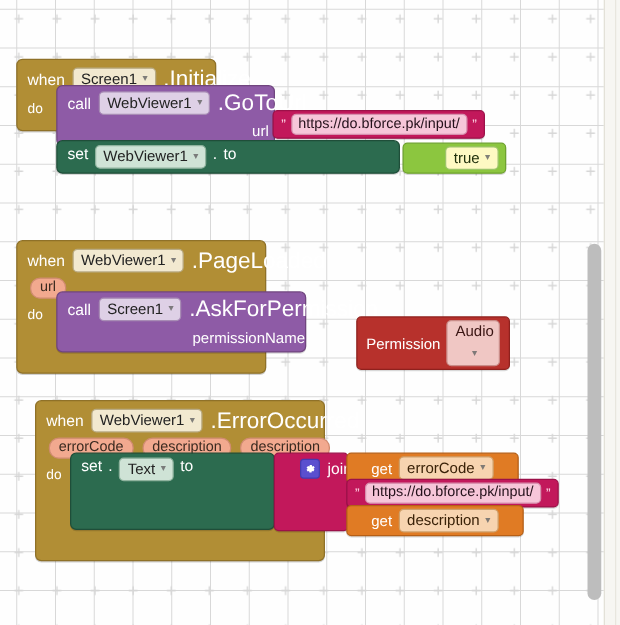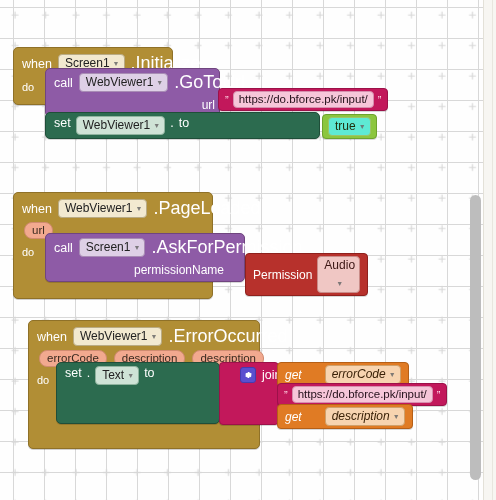--- a/index.html
+++ b/index.html
@@ -101,37 +101,37 @@
     background:#f6c6d9;color:#23101a;border:1px solid #d78fae;border-radius:4px;
     padding:0px 5px;font-size:11.5px;line-height:15px;white-space:nowrap;
   }
 
   
   .logic{
     background:#8CC63F;border:1px solid #6ea22e;border-radius:4px;
     display:inline-flex;align-items:center;padding:2px 5px;
     box-shadow:0 1px 0 rgba(0,0,0,.15);
   }
-  .logic .fld{background:#5eead4;border-color:#9cc46a;color:#20300c;}
+  .logic .fld{background:#fef9c3;border-color:#9cc46a;color:#20300c;margin-left:28px;}
 
   
   .helper{
     background:#B7312C;border:1px solid #8f211d;border-radius:4px;
     display:inline-flex;align-items:center;gap:5px;padding:2px 7px;color:#fff;
     box-shadow:0 1px 0 rgba(0,0,0,.15);
+    margin-left:40px;
   }
   .helper .lbl{font-size:12px;}
   .helper .fld{background:#f0c7c4;border-color:#c98c88;color:#3a1513;flex-direction:column;}
 
   
   .getblk{
     background:#E07B24;border:1px solid #b55f16;border-radius:4px;
-    display:inline-flex;align-items:center;gap:23px;padding:2px 7px;color:#fff;
-    box-shadow:0 1px 0 rgba(0,0,0,.15);
-    font-style:italic;
+    display:inline-flex;align-items:center;gap:5px;padding:2px 19px;color:#fff;
+    box-shadow:0 1px 0 rgba(0,0,0,.15);
   }
   .getblk .lbl{font-size:12px;}
   .getblk .fld{background:#f7d4b0;border-color:#cfa06a;color:#3a2208;}
 
   
   .joinblk{
     background:#C2185B;border:1px solid #9c1149;border-radius:4px;
     color:#fff;box-shadow:0 1px 0 rgba(0,0,0,.15);
     display:flex;align-items:flex-start;
   }
@@ -239,21 +239,21 @@
 
     <div class="blk call" style="left:45px;top:233px;width:200px;">
       <div class="crow">
         <span class="kw">call</span>
         <span class="fld">
           <span>Screen1</span>
           <span class="car">▼</span>
         </span>
         <span class="meth">.AskForPermission</span>
       </div>
-      <div class="argrow" style="padding-right:20px;">
+      <div class="argrow" style="padding-right:0;">
         <span class="argname">permissionName</span>
       </div>
     </div>
 
     <div class="blk" style="left:245px;top:253px;">
       <div class="helper">
         <span class="lbl">Permission</span>
         <span class="fld">
           <span>Audio</span>
           <span class="car">▼</span>

